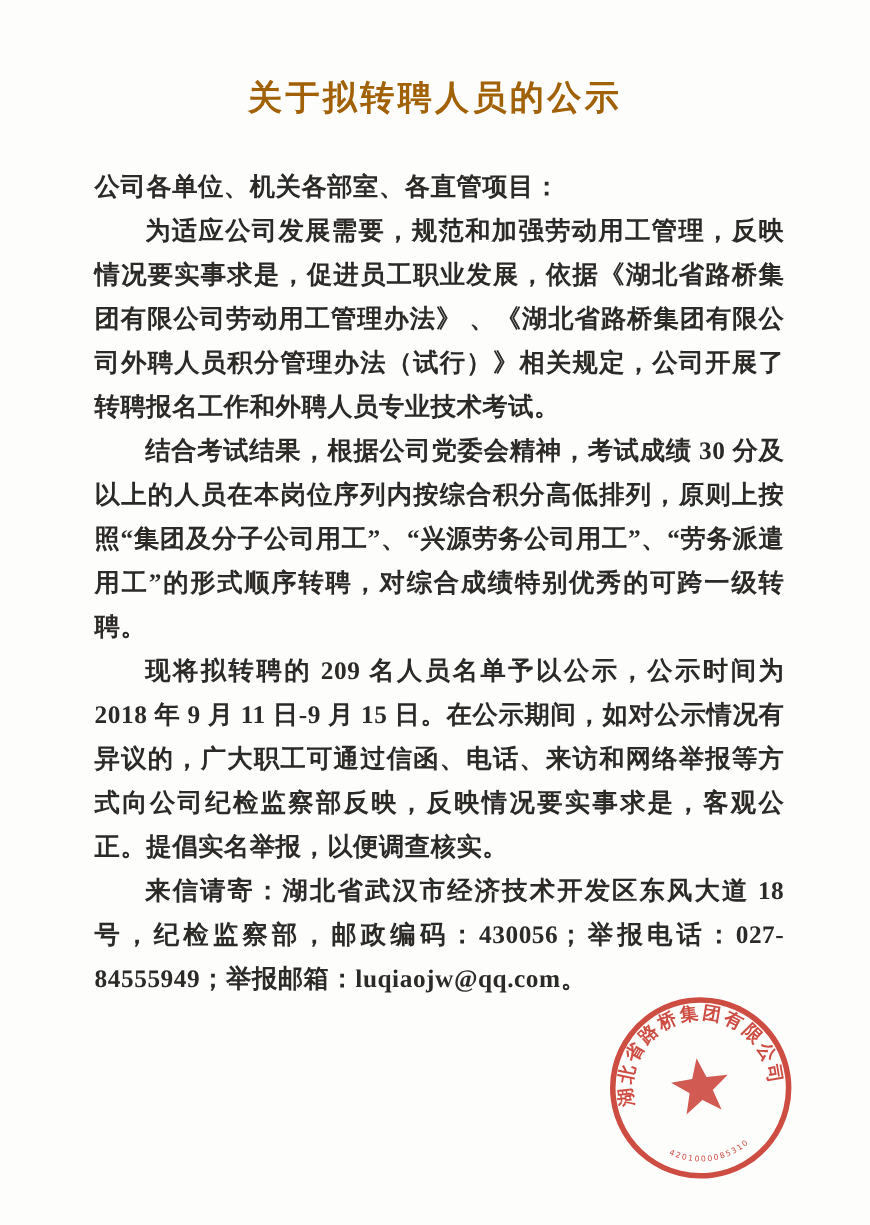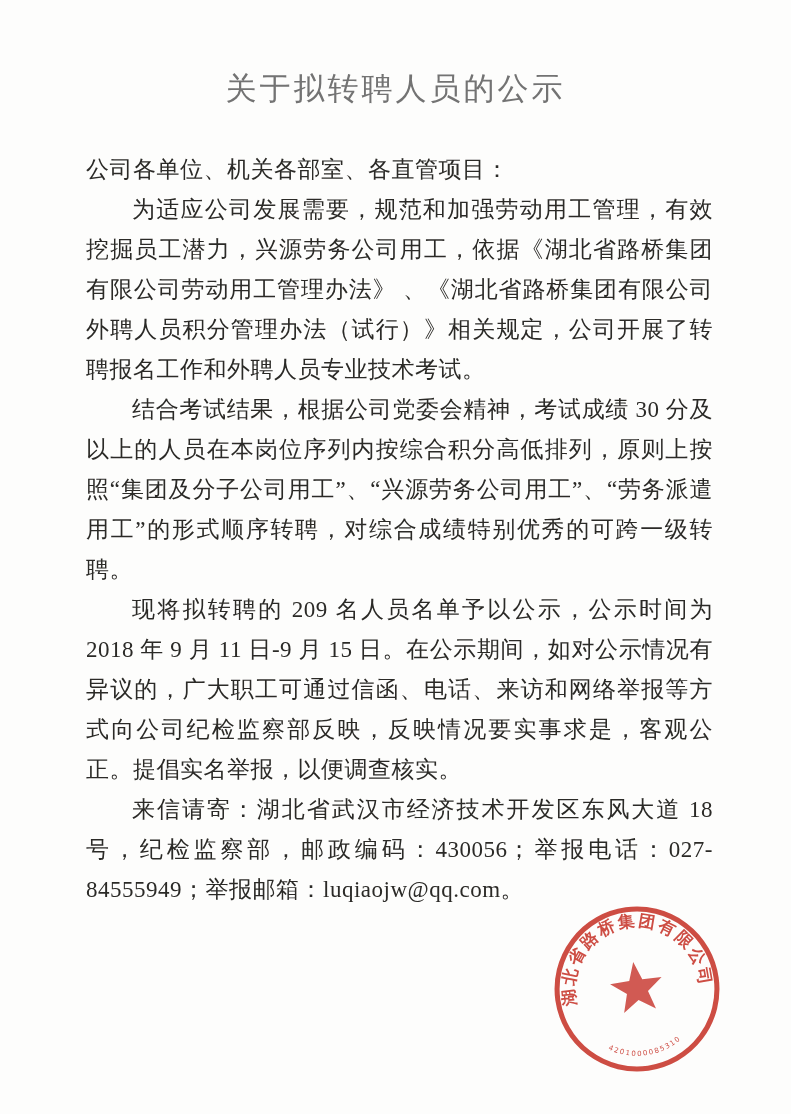--- a/index.html
+++ b/index.html
@@ -15,34 +15,35 @@
     background: #fdfdfc;
     overflow: hidden;
     font-family: "Liberation Serif", "DejaVu Serif", serif;
     color: #2b2a27;
   }
   .doc-title {
     margin: 72px 0 0 0;
     text-align: center;
     font-size: 31px;
     line-height: 34px;
-    font-weight: normal;
+    font-weight: bold;
     letter-spacing: 3px;
-    color: #737373;
+    color: #a16207;
   }
   .doc-body {
     margin: 44px 78px 0 86px;
     font-size: 23px;
     line-height: 40px;
     text-align: justify;
     text-justify: inter-ideograph;
     letter-spacing: 0.5px;
   }
   .doc-body p {
     margin: 0;
+    font-weight: bold;
   }
   .salutation {
     text-indent: 0;
   }
   .para {
     text-indent: 2em;
   }
   .date-line {
     position: absolute;
     top: 970px;
@@ -66,21 +67,21 @@
 </style>
 </head>
 <body>
 
 <div class="page">
 
   <h1 class="doc-title">关于拟转聘人员的公示</h1>
 
   <div class="doc-body">
     <p class="salutation">公司各单位、机关各部室、各直管项目：</p>
-    <p class="para">为适应公司发展需要，规范和加强劳动用工管理，有效挖掘员工潜力，兴源劳务公司用工，依据《湖北省路桥集团有限公司劳动用工管理办法》 、《湖北省路桥集团有限公司外聘人员积分管理办法（试行）》相关规定，公司开展了转聘报名工作和外聘人员专业技术考试。</p>
+    <p class="para">为适应公司发展需要，规范和加强劳动用工管理，反映情况要实事求是，促进员工职业发展，依据《湖北省路桥集团有限公司劳动用工管理办法》 、《湖北省路桥集团有限公司外聘人员积分管理办法（试行）》相关规定，公司开展了转聘报名工作和外聘人员专业技术考试。</p>
     <p class="para">结合考试结果，根据公司党委会精神，考试成绩 30 分及以上的人员在本岗位序列内按综合积分高低排列，原则上按照“集团及分子公司用工”、“兴源劳务公司用工”、“劳务派遣用工”的形式顺序转聘，对综合成绩特别优秀的可跨一级转聘。</p>
     <p class="para">现将拟转聘的 209 名人员名单予以公示，公示时间为 2018 年 9 月 11 日-9 月 15 日。在公示期间，如对公示情况有异议的，广大职工可通过信函、电话、来访和网络举报等方式向公司纪检监察部反映，反映情况要实事求是，客观公正。提倡实名举报，以便调查核实。</p>
     <p class="para">来信请寄：湖北省武汉市经济技术开发区东风大道 18 号，纪检监察部，邮政编码：430056；举报电话：027-84555949；举报邮箱：luqiaojw@qq.com。</p>
   </div>
 
 
   <svg class="seal" viewBox="0 0 170 170" xmlns="http://www.w3.org/2000/svg">
     <circle cx="85" cy="85" r="79" fill="none" stroke="#c9342a" stroke-width="5"></circle>
     <polygon points="85,58 91.5,76.1 110.7,76.7 95.5,88.4 100.9,106.8 85,96 69.1,106.8 74.5,88.4 59.3,76.7 78.5,76.1" fill="#c9342a" opacity="0.92"></polygon>
     <path id="sealArcTop" d="M 26.7 106.2 A 62 62 0 1 1 143.3 106.2" fill="none"></path>

